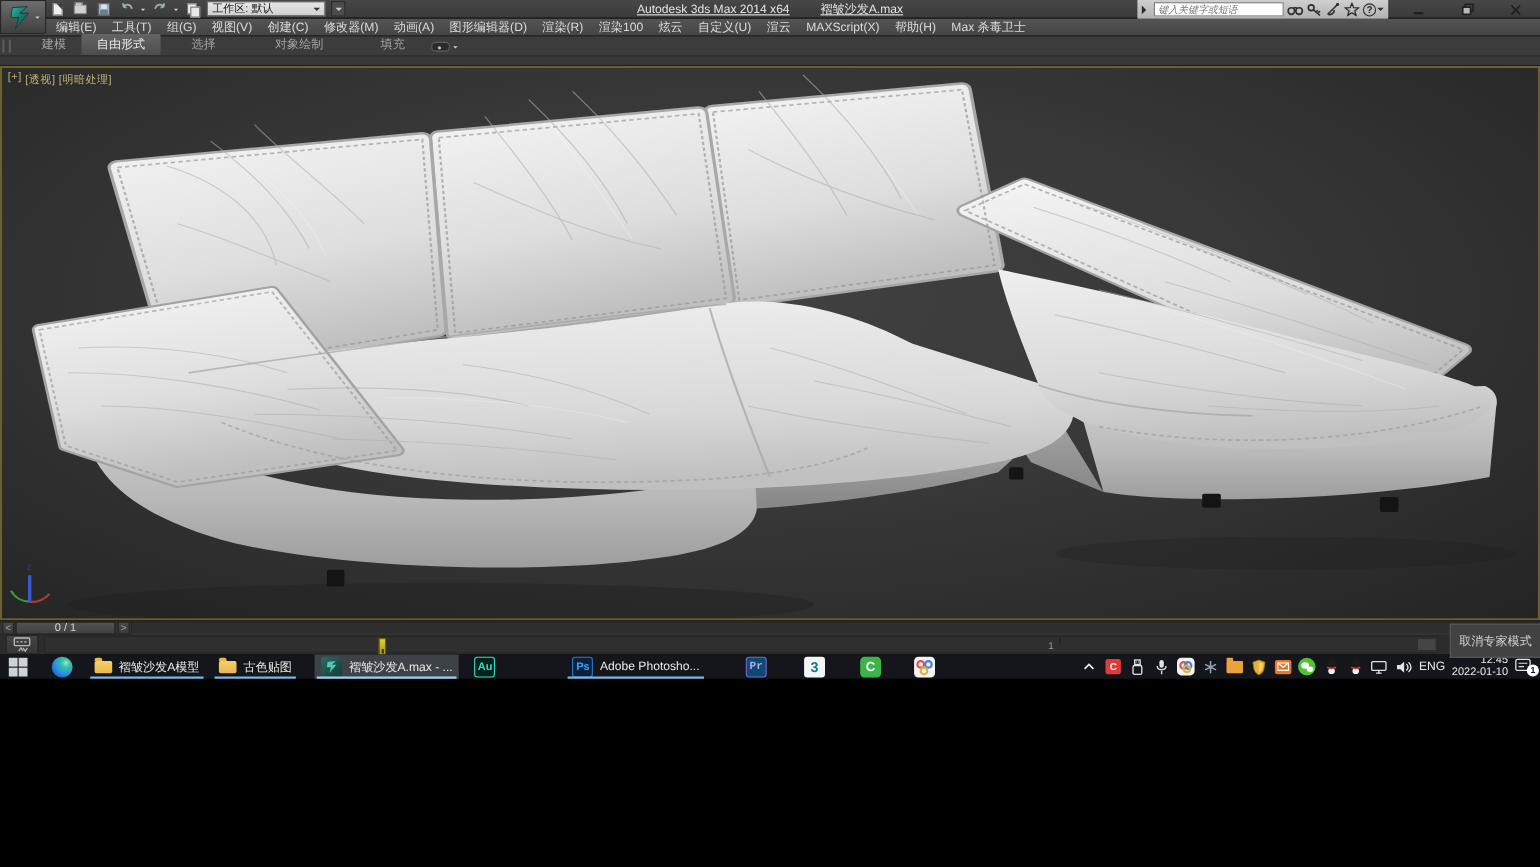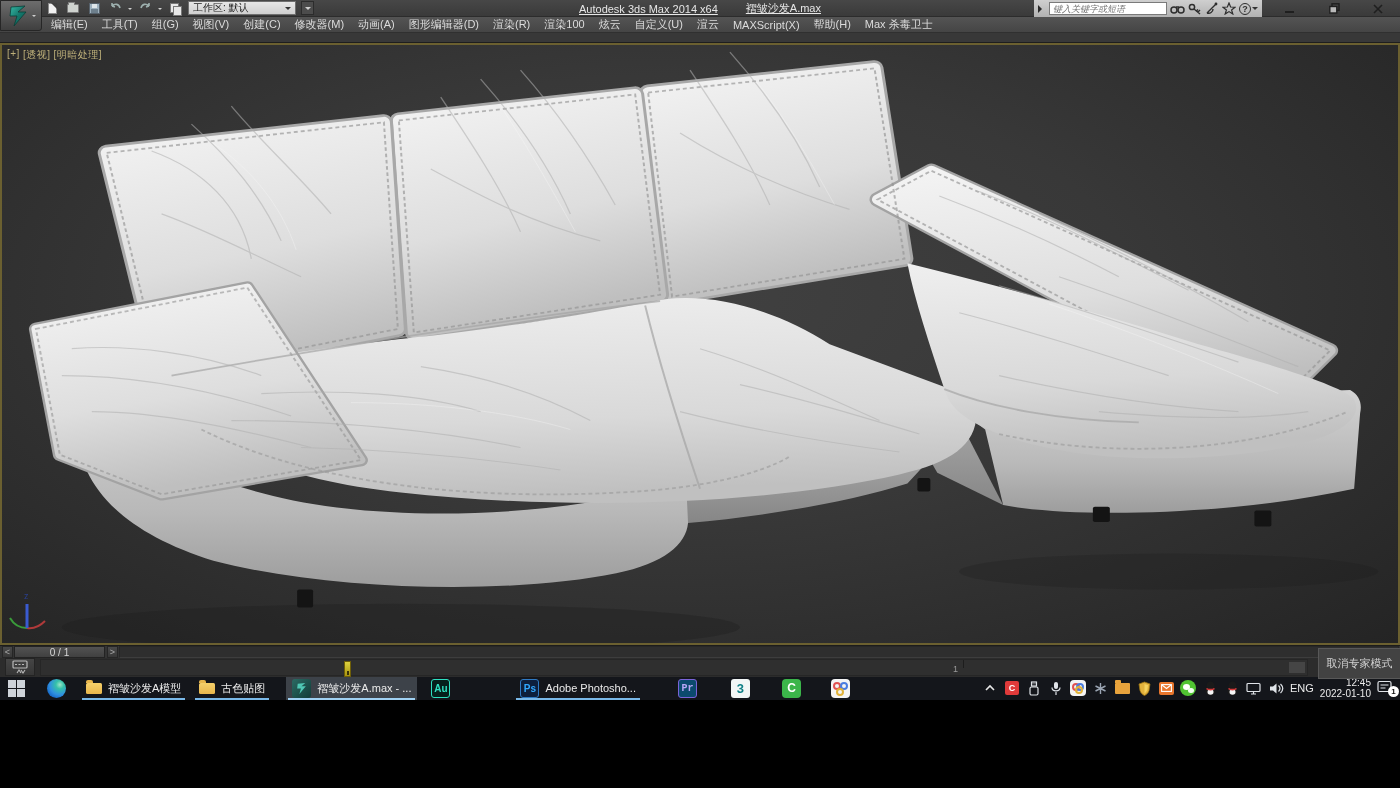--- a/index.html
+++ b/index.html
@@ -1,18 +1,18 @@
 <!DOCTYPE html>
 <html><head>
 <meta charset="utf-8">
 <style>
   * { box-sizing: border-box; margin: 0; padding: 0; }
   html,body { width:1400px; height:788px; overflow:hidden; background:#000;
     font-family:"Liberation Sans", sans-serif; }
-  .app { position:relative; width:1400px; height:700px; display:flex; flex-direction:column; }
+  .app { position:relative; width:1400px; height:617px; display:flex; flex-direction:column; }
 
   
   .titlebar { position:relative; height:17px; background:linear-gradient(#474747,#3a3a3a);
     display:flex; align-items:center; border-bottom:1px solid #2c2c2c; }
   .qat { display:flex; align-items:center; gap:5px; margin-left:44px; height:17px; }
   .qat-btn { display:flex; align-items:center; justify-content:center; width:16px; height:14px; }
   .ic-page { width:9px; height:11px; background:#f0f0f0; border:1px solid #8a8a8a; position:relative; }
   .ic-page::before { content:""; position:absolute; right:-1px; top:-1px; border:3px solid;
     border-color:#3f3f3f #3f3f3f transparent transparent; }
   .ic-folder-o { width:12px; height:9px; background:#cfd3cf; border:1px solid #7d7d7d; border-radius:1px; position:relative; }
@@ -264,20 +264,32 @@
     <span class="menu-item">渲染(R)</span>
     <span class="menu-item">渲染100</span>
     <span class="menu-item">炫云</span>
     <span class="menu-item">自定义(U)</span>
     <span class="menu-item">渲云</span>
     <span class="menu-item">MAXScript(X)</span>
     <span class="menu-item">帮助(H)</span>
     <span class="menu-item">Max 杀毒卫士</span>
   </div>
 
+  <div class="ribbon">
+    <span class="grip"></span>
+    <span class="rtab" style="margin-left:12px">建模</span>
+    <span class="rtab active">自由形式</span>
+    <span class="rtab" style="margin-left:14px">选择</span>
+    <span class="rtab" style="margin-left:26px">对象绘制</span>
+    <span class="rtab" style="margin-left:24px">填充</span>
+    <span class="ribbon-cfg">
+      <span class="cfg-pill"></span>
+      <span class="caret sm"></span>
+    </span>
+  </div>
   <div class="ribbon-strip"></div>
 
   <div class="viewport">
     <div class="vp-label">
       <span>[+]</span>
       <span>[透视]</span>
       <span>[明暗处理]</span>
     </div>
 
     <svg class="sofa-svg" viewBox="0 0 1400 665" preserveAspectRatio="none">

